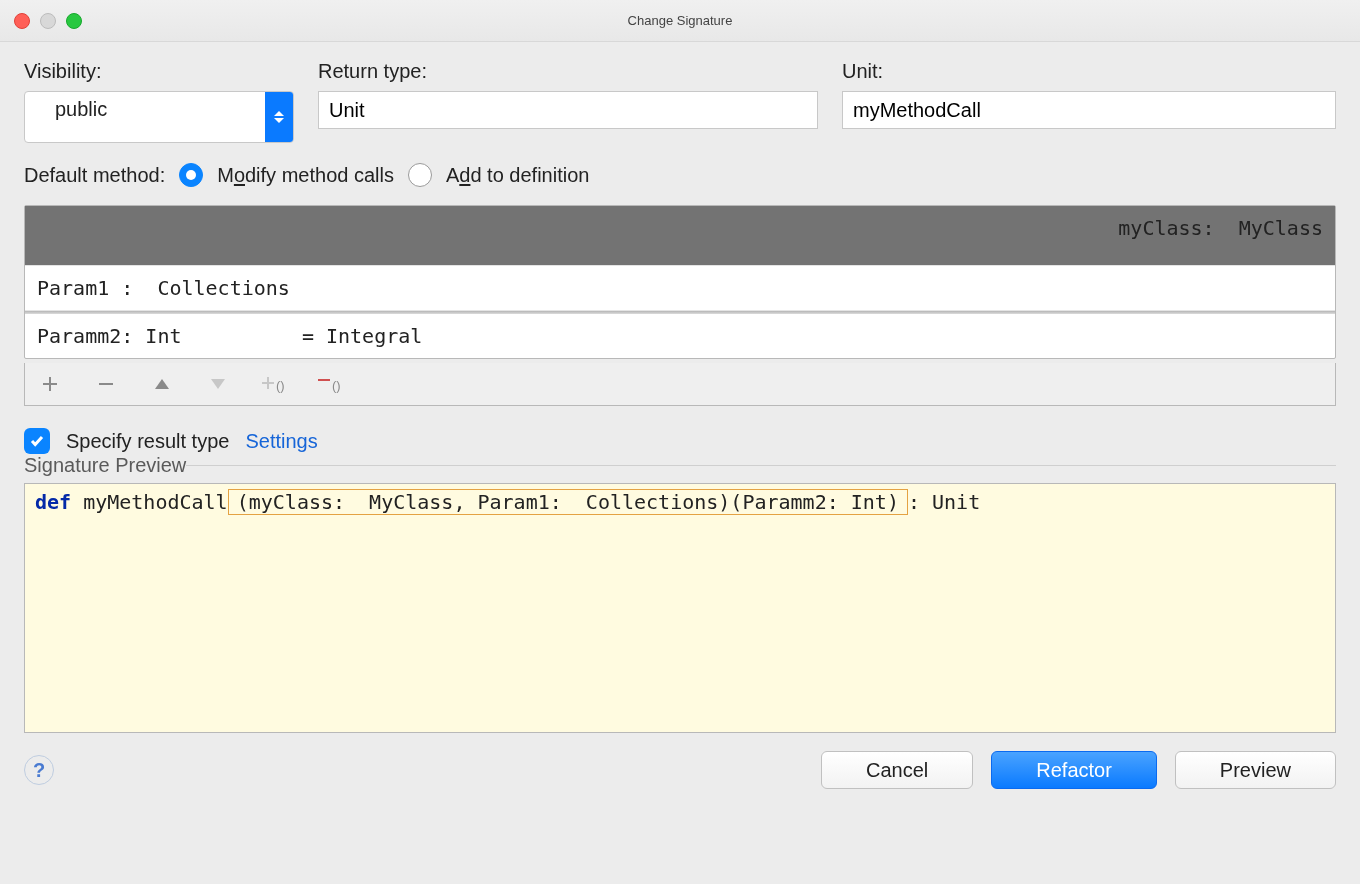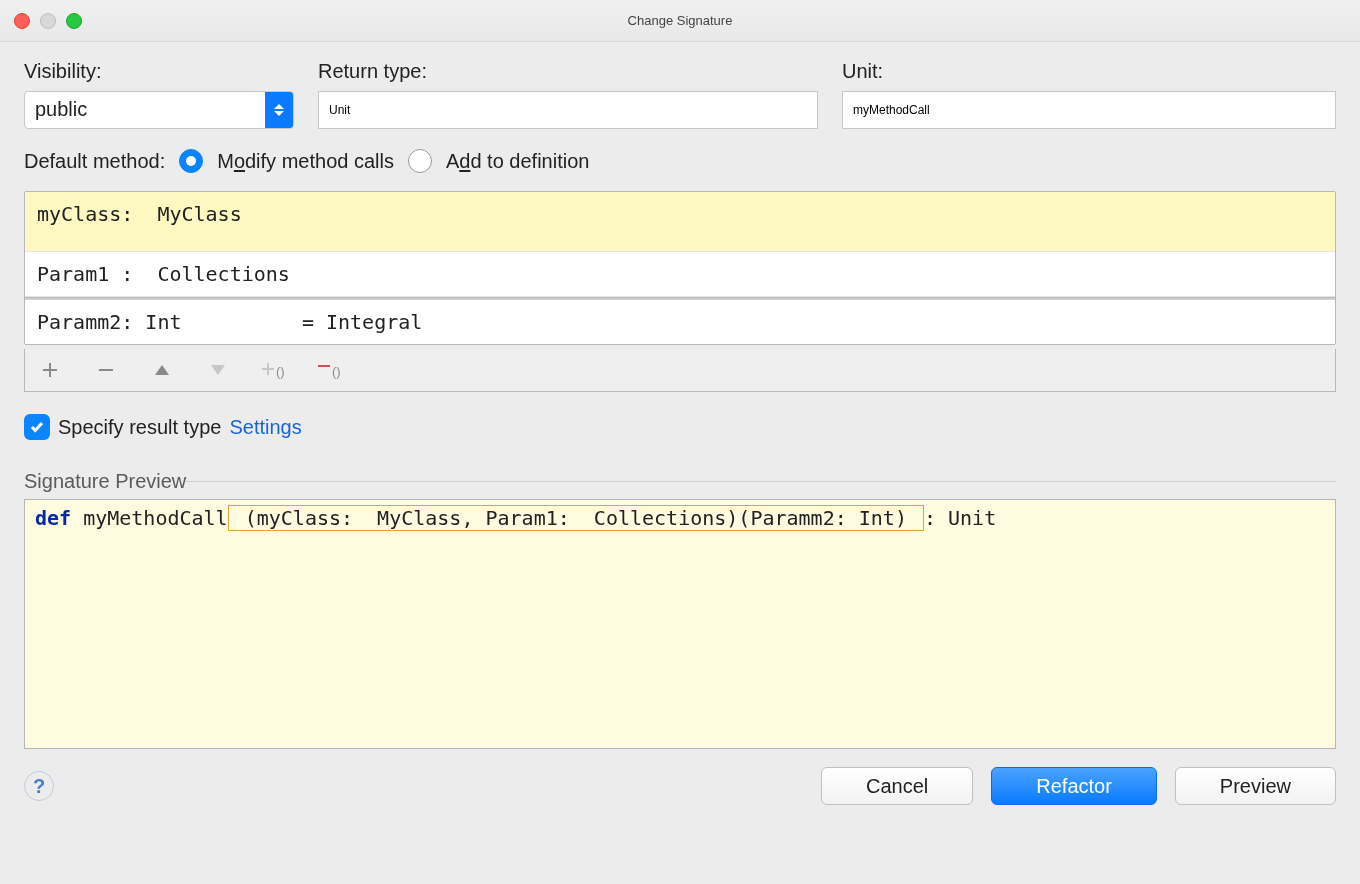--- a/index.html
+++ b/index.html
@@ -27,77 +27,77 @@
   .traffic span { width:16px;height:16px;border-radius:50%; display:inline-block;}
   .traffic .red{background:#ff5f57;border:1px solid #e14138;}
   .traffic .yel{background:#febb2d;border:1px solid #dfa123;}
   .traffic .yel.dim{background:#d8d8d8;border:1px solid #bcbcbc;}
   .traffic .grn{background:#28c840;border:1px solid #17a92d;}
   .titlebar .title{flex:1;text-align:center;color:#444;font-size:13px;}
   .content{ padding: 18px 24px 16px 24px;}
   .row1{ display:grid; grid-template-columns: 270px 500px 1fr; gap:24px; margin-bottom:20px;}
   .field label{ display:block; font-size:20px; margin-bottom:8px;}
   .select{
-    display:flex; height:38px; background:#fff; border:1px solid #c8c8c8;border-radius:4px; overflow:hidden;
+    display:flex; height:52px; background:#fff; border:1px solid #c8c8c8;border-radius:4px; overflow:hidden;padding-left:20px;
   }
   .select .txt{ flex:1; padding:6px 10px;}
   .select .arr{
     width:28px;
     background:#0a7aff;
     display:flex;flex-direction:column;align-items:center;justify-content:center;
     gap:2px;
   }
   .select .arr::before,.select .arr::after{
     content:""; width:0;height:0;border-left:5px solid transparent;border-right:5px solid transparent;
   }
   .select .arr::before{border-bottom:5px solid #fff;}
   .select .arr::after{border-top:5px solid #fff;}
   .tinput{
     height:38px; width:100%; background:#fff; border:1px solid #c8c8c8;
-    padding:6px 10px; font-size:12px; font-family:inherit;
+    padding:6px 10px; font-size:20px; font-family:inherit;
   }
   .row2{ display:flex; align-items:center; gap:14px; margin-bottom:18px;}
   .row2 .lbl{ font-size:20px;}
   .radio{
     width:24px;height:24px;border-radius:50%;border:1px solid #9a9a9a;background:#fff;display:inline-flex;align-items:center;justify-content:center;
   }
   .radio.sel{ background:#0a84ff;border-color:#0a84ff;}
   .radio.sel::after{content:"";width:10px;height:10px;border-radius:50%;background:#fff;}
   .u{ text-decoration: underline; text-underline-offset:2px;}
   .params{
     border:1px solid #b8b8b8; background:#fff; border-radius:2px; margin-bottom:4px;
   }
   .params .prow{
     font-family: ui-monospace,Menlo,Consolas,monospace; font-size:20px;
     padding:10px 12px; border-bottom:1px solid #e4e4e4; white-space:pre;
   }
-  .params .prow.selrow{ background:#fef9c3;}
+  .params .prow.selrow{ background:#737373;text-align:right;}
   .params .prow.first{height:60px;}
   .params .sep{height:3px;background:linear-gradient(#b5b5b5,#dcdcdc);}
   .toolbar{
     display:flex; align-items:center; gap:30px; padding:8px 12px;
     border:1px solid #b8b8b8; border-top:none; background:#efefef; margin-bottom:22px;
   }
   .tbtn{ color:#8a8a8a; display:inline-flex; align-items:center; justify-content:center; width:26px;height:26px;}
   .tbtn svg{ display:block;}
-  .checkrow{ display:flex; align-items:center; gap:8px; margin-bottom:30px;}
+  .checkrow{ display:flex; align-items:center; gap:16px; }
   .chk{
     width:26px;height:26px;border-radius:6px;background:#0a84ff;display:flex;align-items:center;justify-content:center;
   }
   .chk svg{stroke:#fff;stroke-width:3;fill:none;}
   .link{ color:#1665d8; }
   .sprev-lbl{ color:#5a5a5a; font-size:20px; display:flex; align-items:center; margin-bottom:6px;justify-content:flex-end;}
   .sprev-lbl .line{flex:1;height:1px;background:#cfcfcf;}
   .preview{
     border:1px solid #b8b8b8; background:#fffbe0; height:250px;
     font-family: ui-monospace,Menlo,Consolas,monospace; font-size:20px;
     padding:6px 10px; white-space:pre; position:relative; margin-bottom:18px;
   }
   .kw{ color:#0429a8; font-weight:700;}
-  .hl{ border:1.5px solid #e4a243; padding:0px 16px;}
+  .hl{ border:1.5px solid #e4a243; padding:0px 8px;}
   .bottom{ display:flex; align-items:center;}
   .help{
     width:30px;height:30px;border-radius:50%;border:1.5px solid #bfcde0;color:#4a7bd1;
     display:flex;align-items:center;justify-content:center;font-weight:600;font-size:20px;
   }
   .btns{ margin-left:auto; display:flex; gap:18px;}
   button.btn{
     height:38px; padding:0 44px; font-size:20px; border-radius:6px; border:1px solid #c0c0c0;
     background:linear-gradient(#ffffff,#f2f2f2); color:#222;
   }

